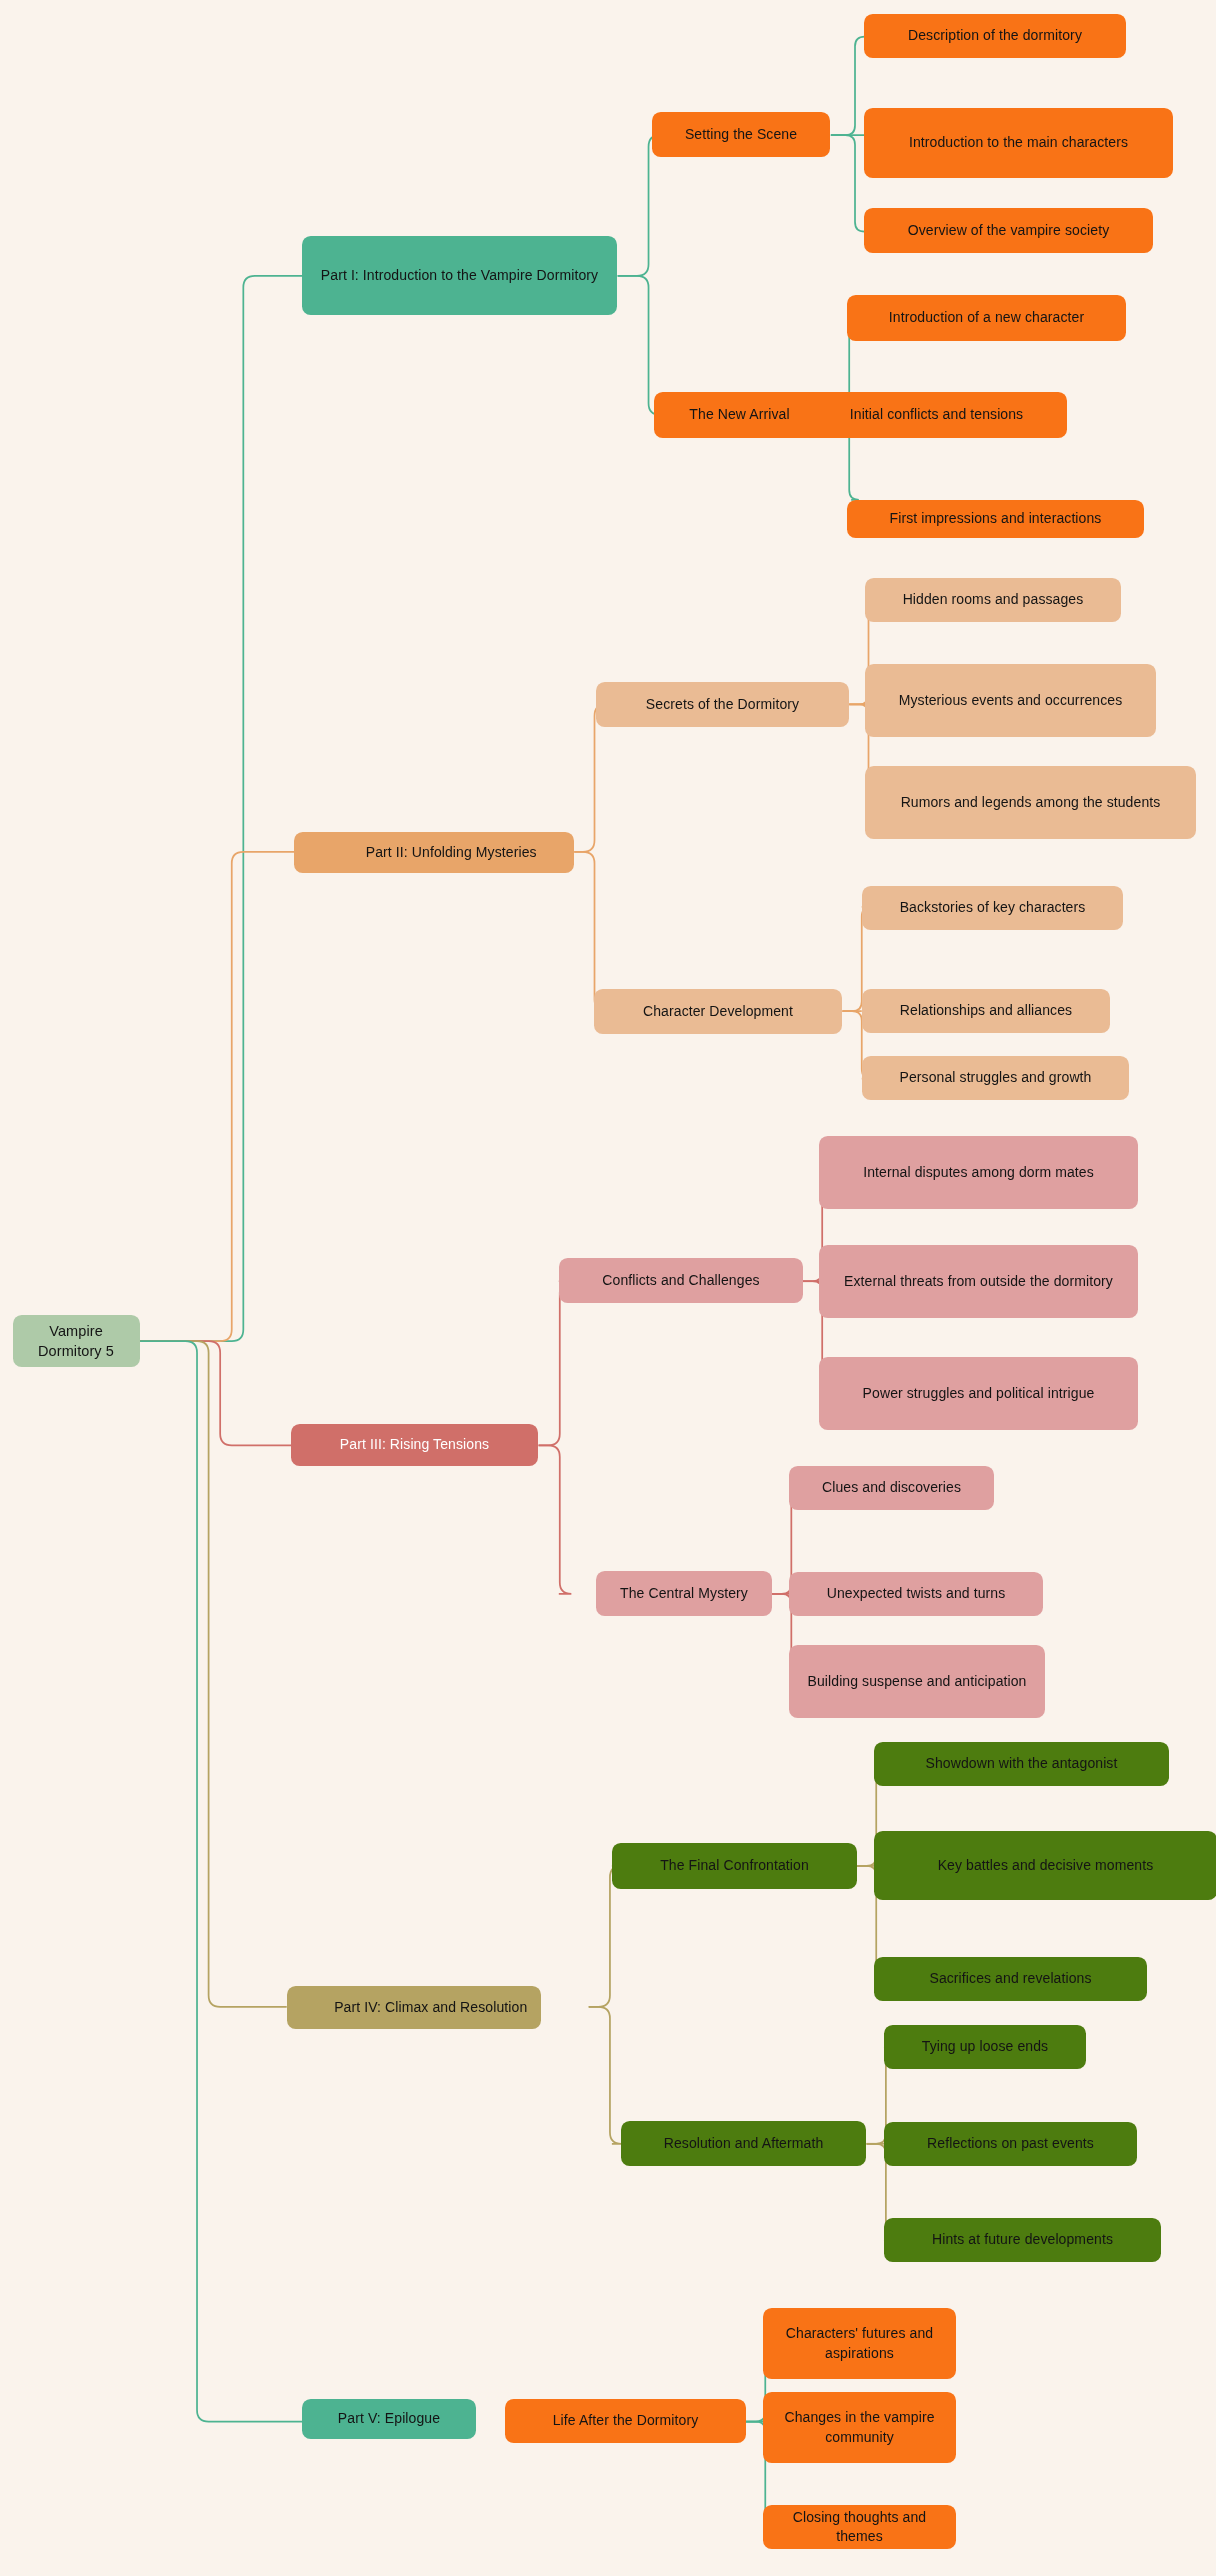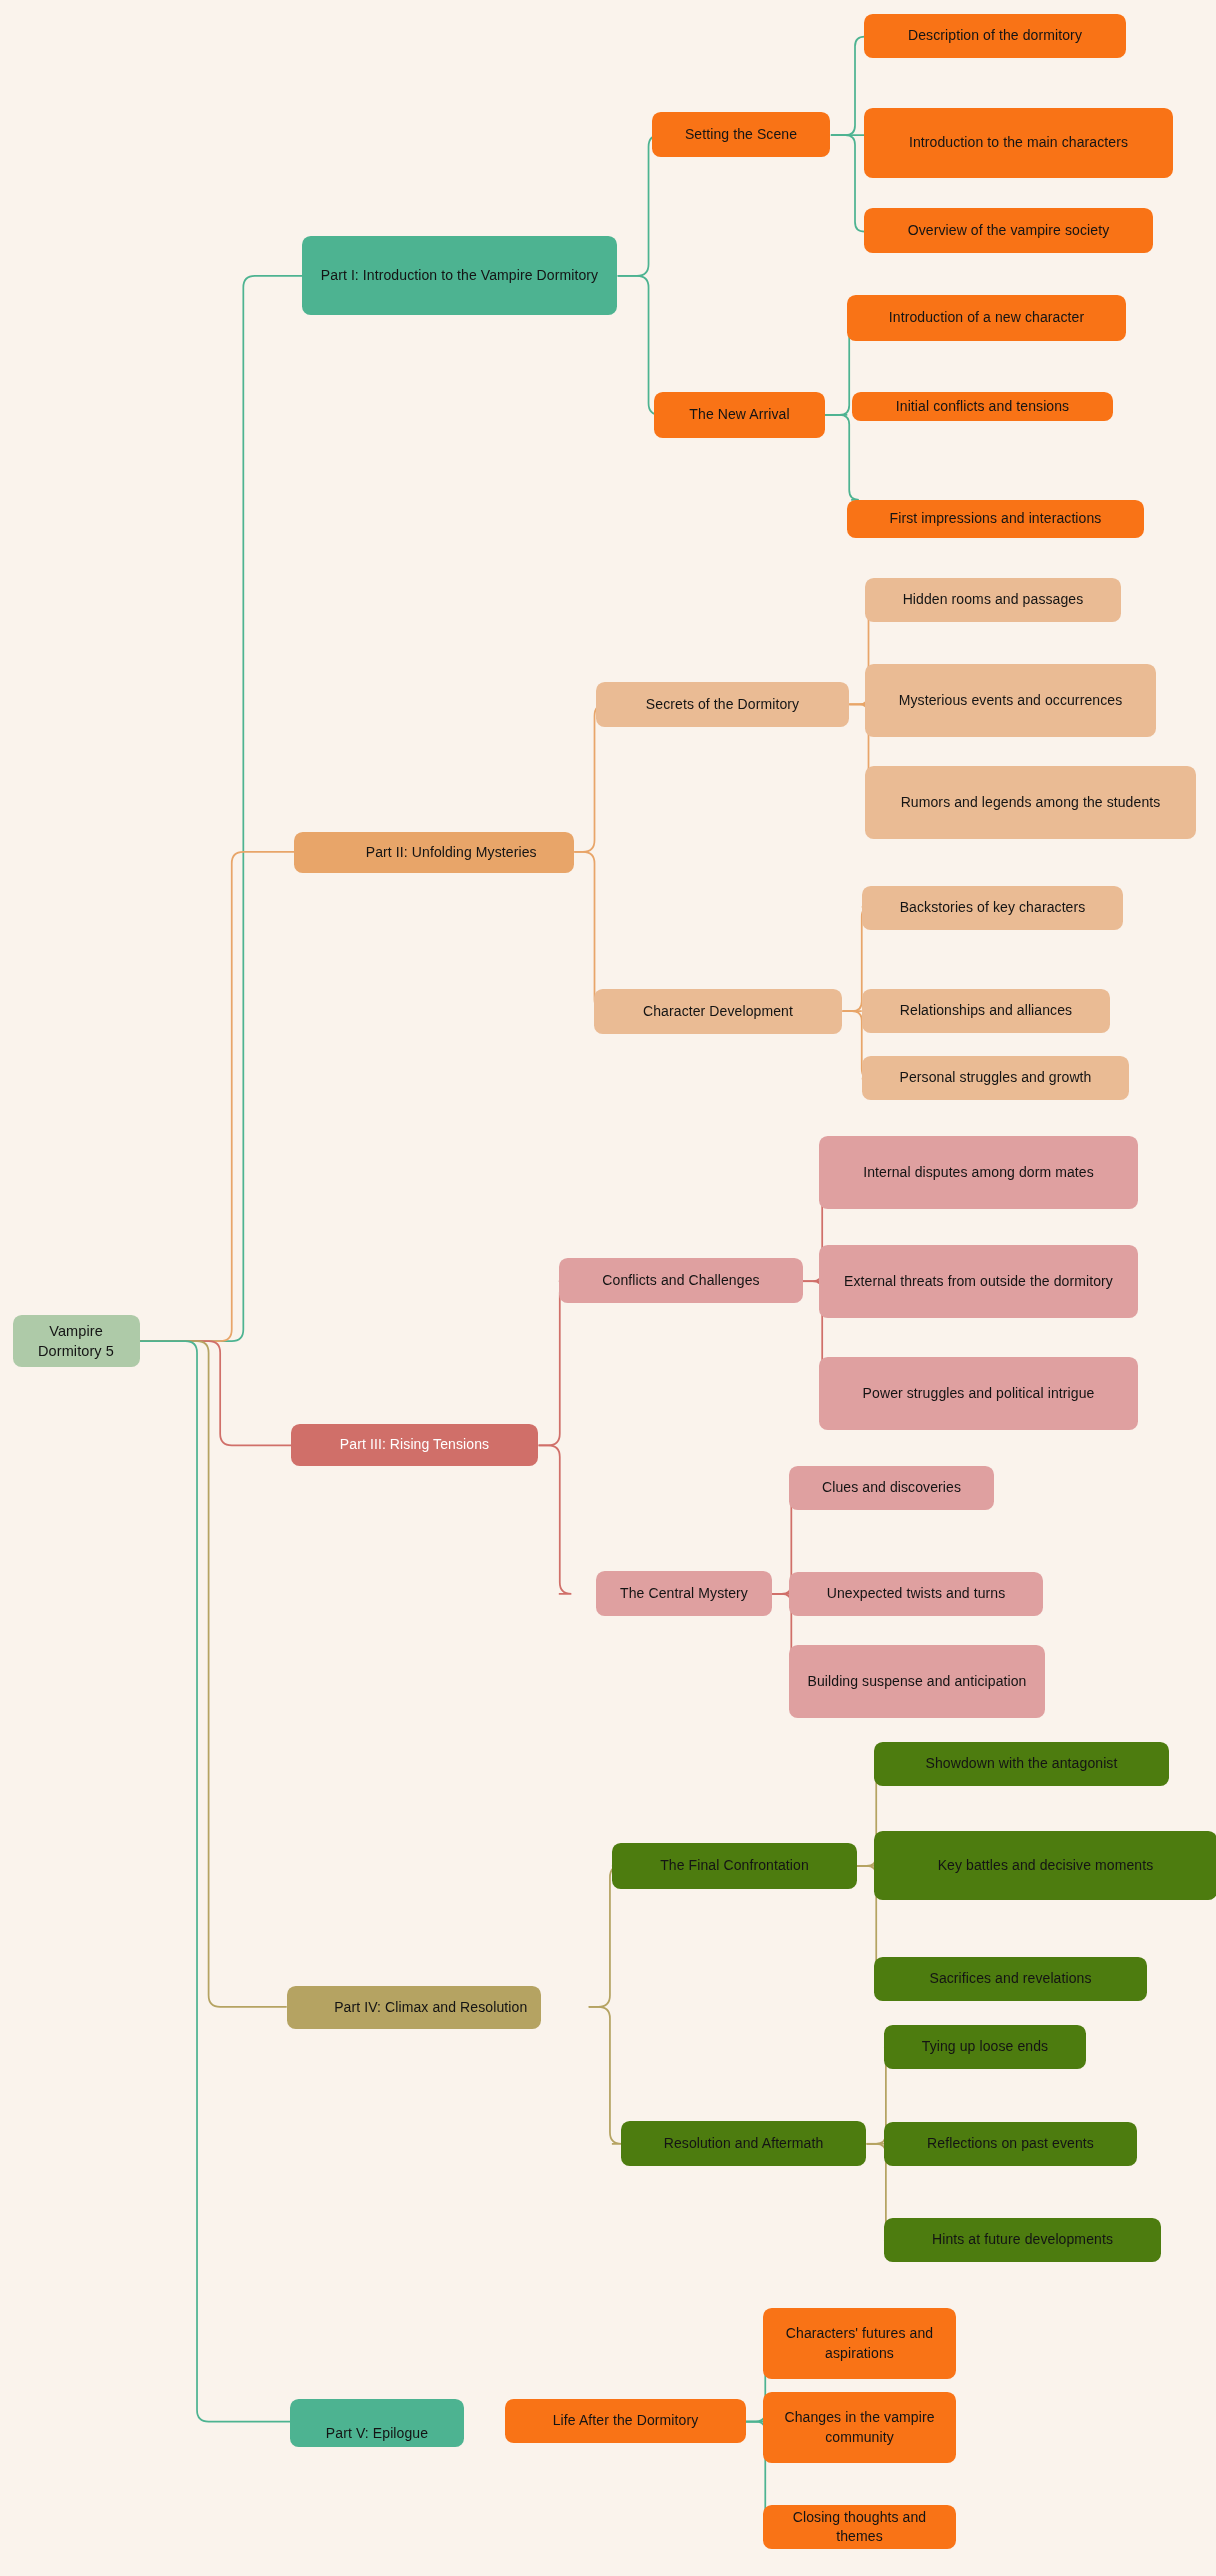--- a/index.html
+++ b/index.html
@@ -143,21 +143,21 @@
   <div class="node c-green" style="left:864px; top:208px; width:289px; height:45px;">
     <span>Overview of the vampire society</span>
   </div>
 
   <div class="node c-green" style="left:654px; top:392px; width:171px; height:46px;">
     <span>The New Arrival</span>
   </div>
   <div class="node c-green" style="left:847px; top:295px; width:279px; height:46px;">
     <span>Introduction of a new character</span>
   </div>
-  <div class="node c-green" style="left:852px; top:392px; width:261px; height:29px;">
+  <div class="node c-green" style="left:806px; top:392px; width:261px; height:46px;">
     <span>Initial conflicts and tensions</span>
   </div>
   <div class="node c-green" style="left:847px; top:480px; width:297px; height:38px;margin-top:20px;">
     <span>First impressions and interactions</span>
   </div>
 
   <div class="node l1 c-orange-dark" style="left:294px; top:832px; width:280px; height:41px;">
     <span>Part II: Unfolding Mysteries</span>
   </div>
 
@@ -240,21 +240,21 @@
   <div class="node c-gold" style="left:884px; top:2025px; width:202px; height:44px;">
     <span>Tying up loose ends</span>
   </div>
   <div class="node c-gold" style="left:884px; top:2122px; width:253px; height:44px;">
     <span>Reflections on past events</span>
   </div>
   <div class="node c-gold" style="left:884px; top:2218px; width:277px; height:44px;">
     <span>Hints at future developments</span>
   </div>
 
-  <div class="node l1 c-green-dark" style="left:290px; top:2399px; width:174px; height:48px;align-items:flex-end;">
+  <div class="node l1 c-green-dark" style="left:302px; top:2399px; width:174px; height:40px;">
     <span>Part V: Epilogue</span>
   </div>
 
   <div class="node c-green" style="left:505px; top:2399px; width:241px; height:44px;">
     <span>Life After the Dormitory</span>
   </div>
   <div class="node c-green" style="left:763px; top:2308px; width:193px; height:71px;">
     <span>Characters' futures and aspirations</span>
   </div>
   <div class="node c-green" style="left:763px; top:2392px; width:193px; height:71px;">

